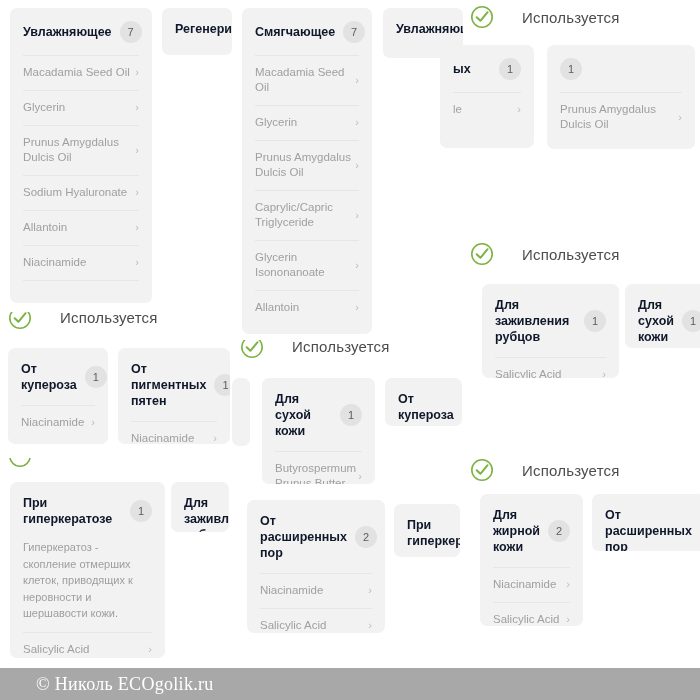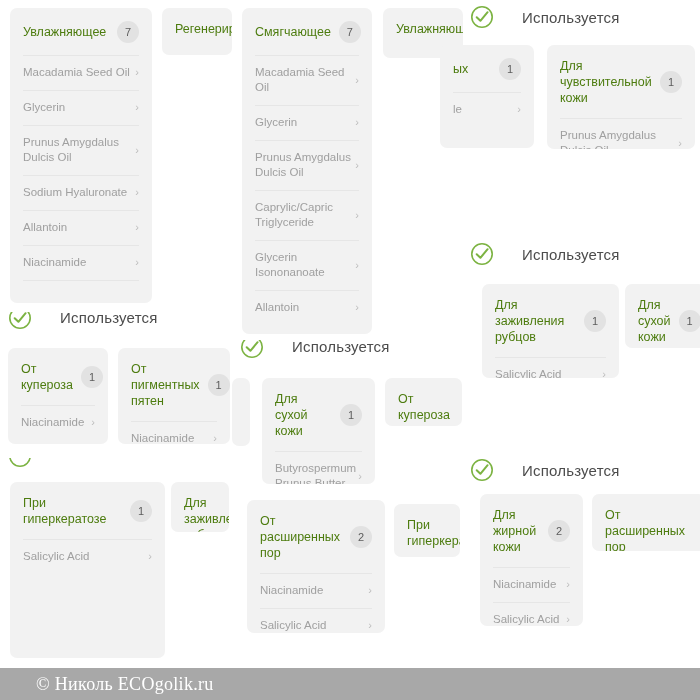--- a/index.html
+++ b/index.html
@@ -23,22 +23,22 @@
   .card-head{
     display:flex;
     align-items:center;
     justify-content:space-between;
     padding:13px 13px 12px 13px;
     gap:8px;
   }
   .card-title{
     font-size:12.5px;
     line-height:16px;
-    color:#4d7c0f;
-    font-weight:400;
+    color:#0f172a;
+    font-weight:700;
     white-space:pre-line;
   }
   .badge{
     flex:0 0 auto;
     width:22px;height:22px;
     border-radius:50%;
     background:#e2e2e2;
     color:#5c5c5c;
     font-size:11px;
     display:flex;align-items:center;justify-content:center;
@@ -195,21 +195,20 @@
       <span class="badge">1</span>
     </div>
     <div class="ing">
       <span>le</span>
       <span class="chev">›</span>
     </div>
   </div>
 
   <div class="card" style="left:547px;top:45px;width:148px;height:104px;">
     <div class="card-head">
-      <span class="card-title">Для чувствительной кожи</span>
       <span class="badge">1</span>
     </div>
     <div class="ing">
       <span>Prunus Amygdalus Dulcis Oil</span>
       <span class="chev">›</span>
     </div>
   </div>
 
   <div class="card" style="left:482px;top:284px;width:137px;height:94px;">
     <div class="card-head">
@@ -268,20 +267,21 @@
     <div class="card-head">
       <span class="card-title">От купероза</span>
     </div>
   </div>
 
   <div class="card hasdesc" style="left:10px;top:482px;width:155px;height:176px;">
     <div class="card-head">
       <span class="card-title">При гиперкератозе</span>
       <span class="badge">1</span>
     </div>
+    <div class="desc">Гиперкератоз - скопление отмерших клеток, приводящих к неровности и шершавости кожи.</div>
     <div class="ing">
       <span>Salicylic Acid</span>
       <span class="chev">›</span>
     </div>
   </div>
 
   <div class="card" style="left:171px;top:482px;width:58px;height:50px;">
     <div class="card-head">
       <span class="card-title">Для заживлен рубцов</span>
     </div>

